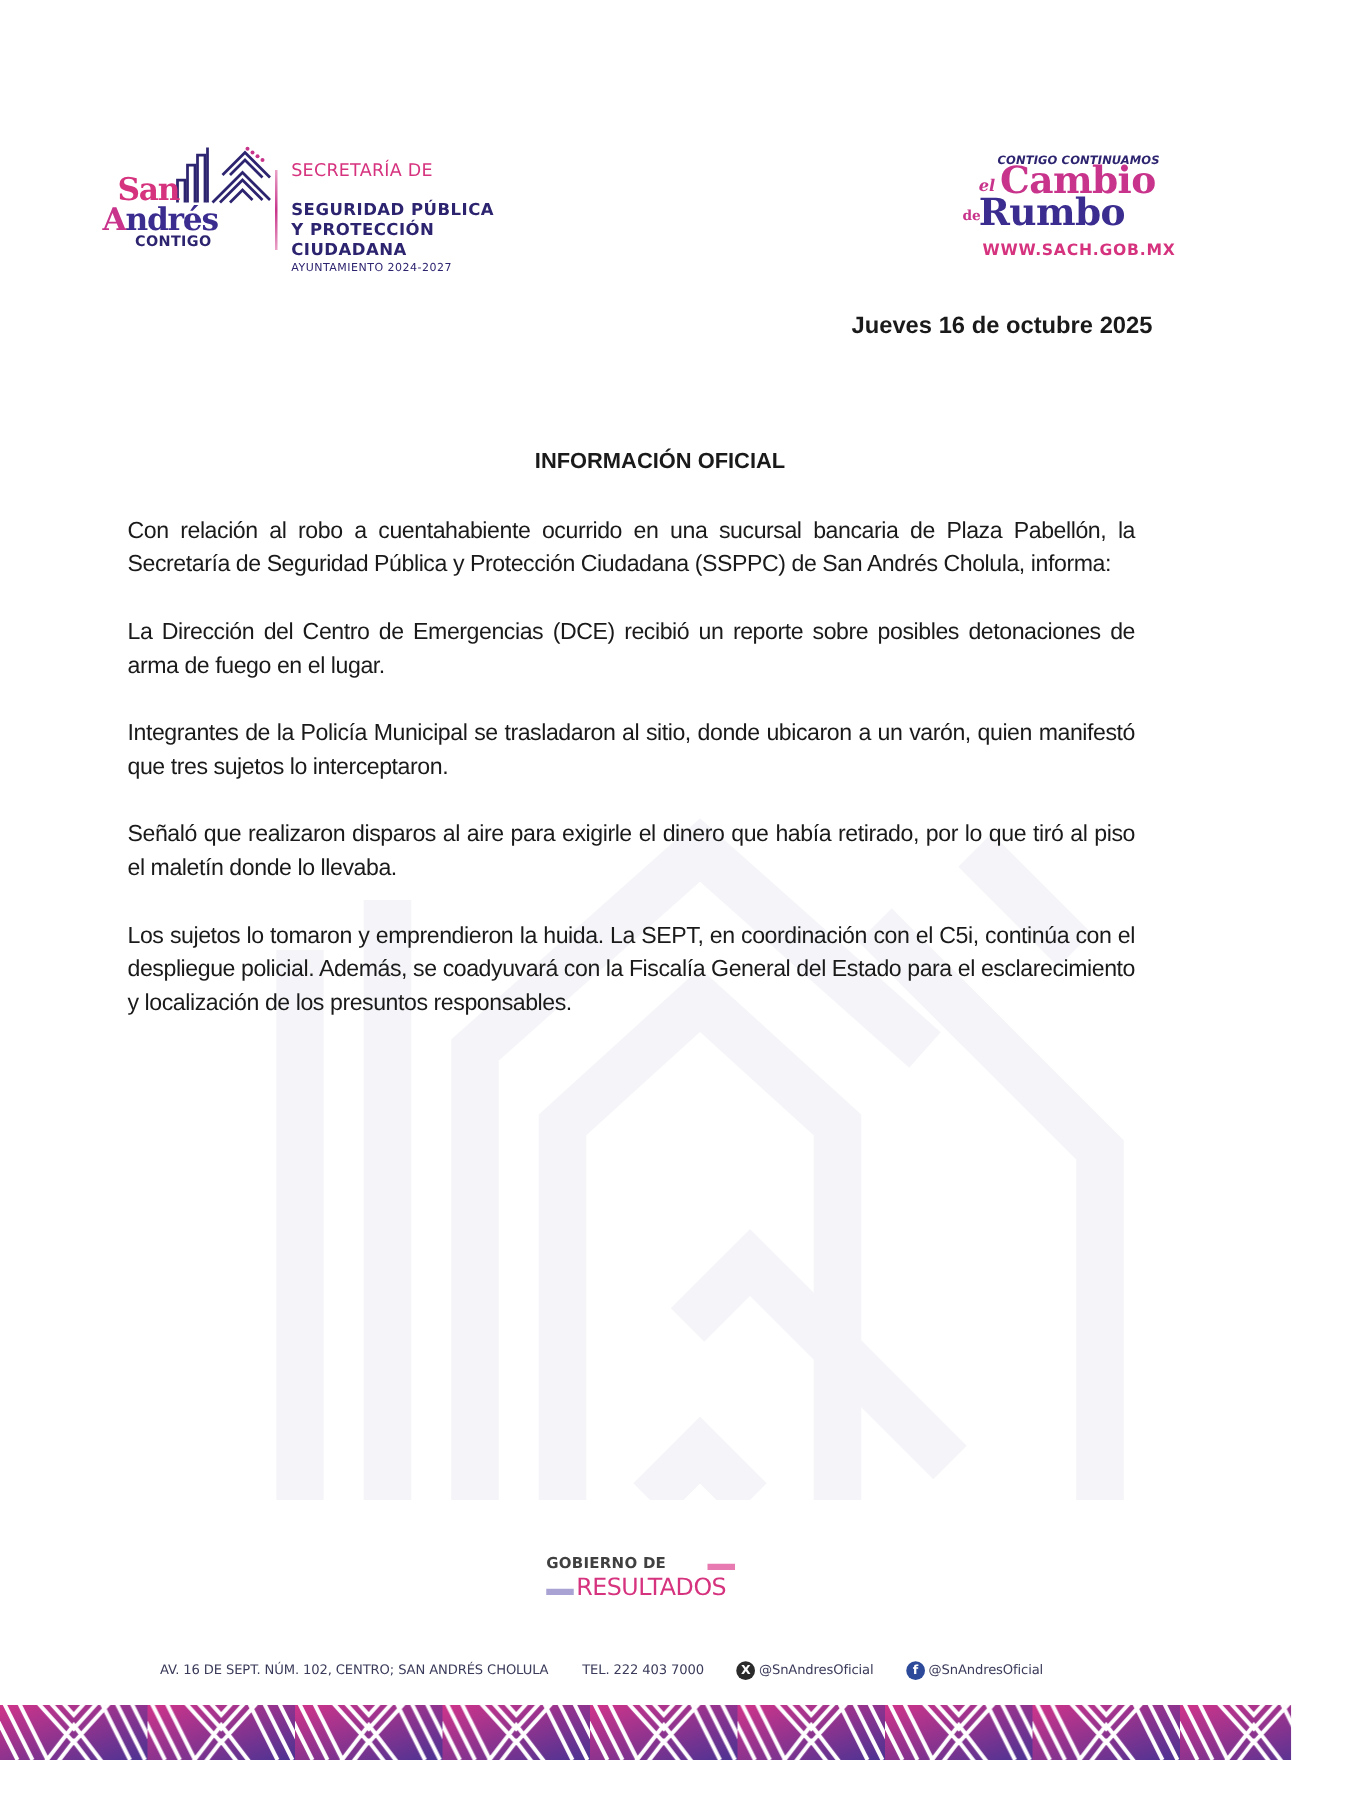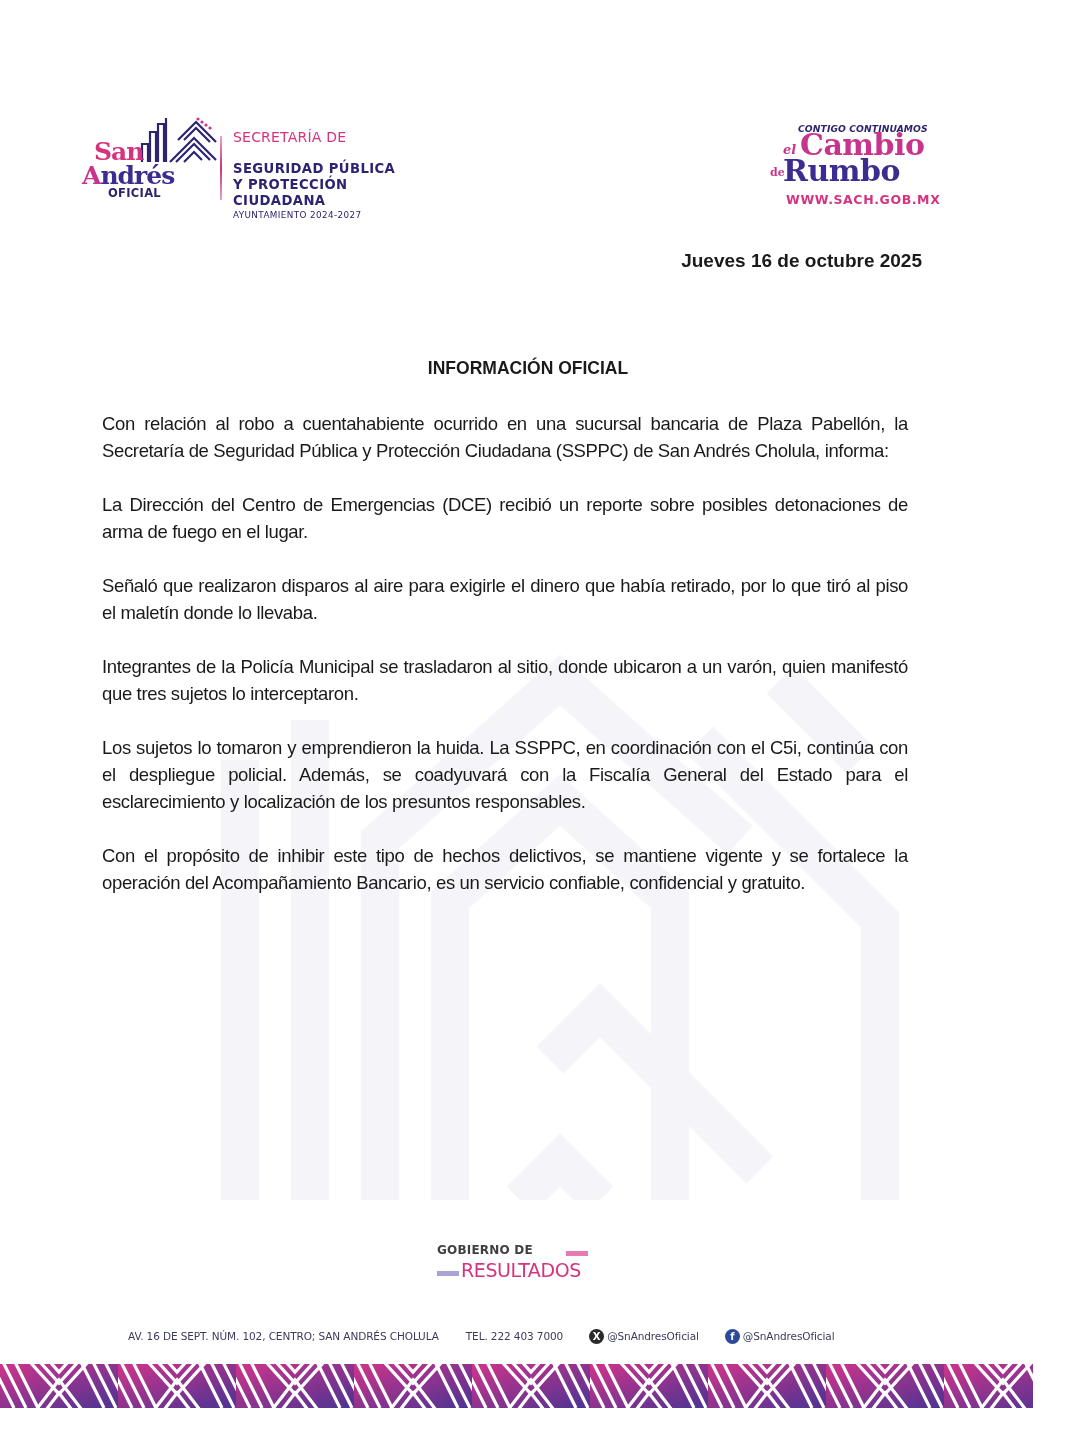--- a/index.html
+++ b/index.html
@@ -380,21 +380,21 @@
         </g>
         <g fill="#c8348b">
           <circle cx="58" cy="3" r="1.6"></circle>
           <circle cx="62" cy="6" r="1.6"></circle>
           <circle cx="66" cy="9" r="1.6"></circle>
           <circle cx="70" cy="12" r="1.6"></circle>
         </g>
       </svg>
       <div class="sa-san">San</div>
       <div class="sa-andres"><span class="a-swoosh">A</span><span>ndrés</span></div>
-      <div class="sa-cholula">OFICIAL</div>
+      <div class="sa-cholula">CONTIGO</div>
     </div>
     <div class="v-divider"></div>
     <div class="ssp-text">
       <div class="ssp-line1">SECRETARÍA DE</div>
       <div class="ssp-line">SEGURIDAD PÚBLICA</div>
       <div class="ssp-line">Y PROTECCIÓN</div>
       <div class="ssp-line">CIUDADANA</div>
       <div class="ssp-small">AYUNTAMIENTO 2024-2027</div>
     </div>
   </div>
@@ -408,24 +408,23 @@
     <div class="cc-url">WWW.SACH.GOB.MX</div>
   </div>
 
   <div class="date">Jueves 16 de octubre 2025</div>
 
   <div class="doc-title">INFORMACIÓN OFICIAL</div>
 
   <div class="body-text">
     <p>Con relación al robo a cuentahabiente ocurrido en una sucursal bancaria de Plaza Pabellón, la Secretaría de Seguridad Pública y Protección Ciudadana (SSPPC) de San Andrés Cholula, informa:</p>
     <p>La Dirección del Centro de Emergencias (DCE) recibió un reporte sobre posibles detonaciones de arma de fuego en el lugar.</p>
+    <p>Integrantes de la Policía Municipal se trasladaron al sitio, donde ubicaron a un varón, quien manifestó que tres sujetos lo interceptaron.</p>
     <p>Señaló que realizaron disparos al aire para exigirle el dinero que había retirado, por lo que tiró al piso el maletín donde lo llevaba.</p>
-    <p>Integrantes de la Policía Municipal se trasladaron al sitio, donde ubicaron a un varón, quien manifestó que tres sujetos lo interceptaron.</p>
-    <p>Los sujetos lo tomaron y emprendieron la huida. La SSPPC, en coordinación con el C5i, continúa con el despliegue policial. Además, se coadyuvará con la Fiscalía General del Estado para el esclarecimiento y localización de los presuntos responsables.</p>
-    <p>Con el propósito de inhibir este tipo de hechos delictivos, se mantiene vigente y se fortalece la operación del Acompañamiento Bancario, es un servicio confiable, confidencial y gratuito.</p>
+    <p>Los sujetos lo tomaron y emprendieron la huida. La SEPT, en coordinación con el C5i, continúa con el despliegue policial. Además, se coadyuvará con la Fiscalía General del Estado para el esclarecimiento y localización de los presuntos responsables.</p>
   </div>
 
 
   <div class="gob-logo">
     <div class="gob-line1">GOBIERNO DE</div>
     <div class="gob-bar1"></div>
     <div class="gob-bar2"></div>
     <div class="gob-line2">RESULTADOS</div>
   </div>
 

